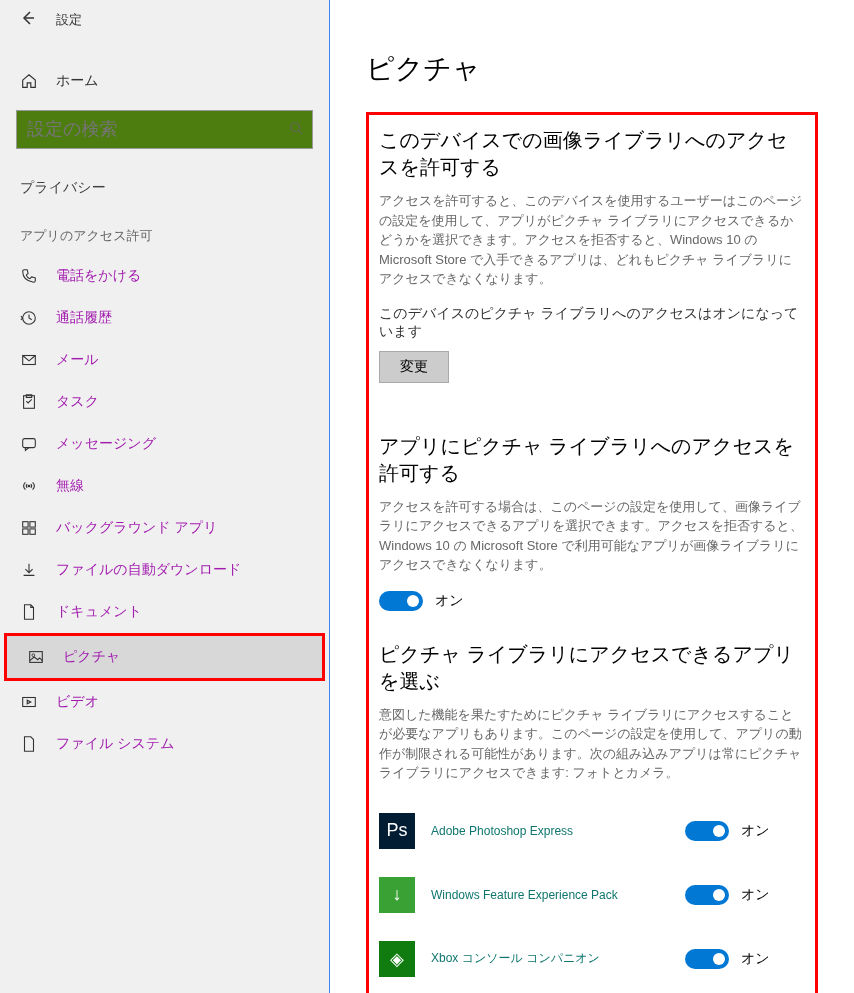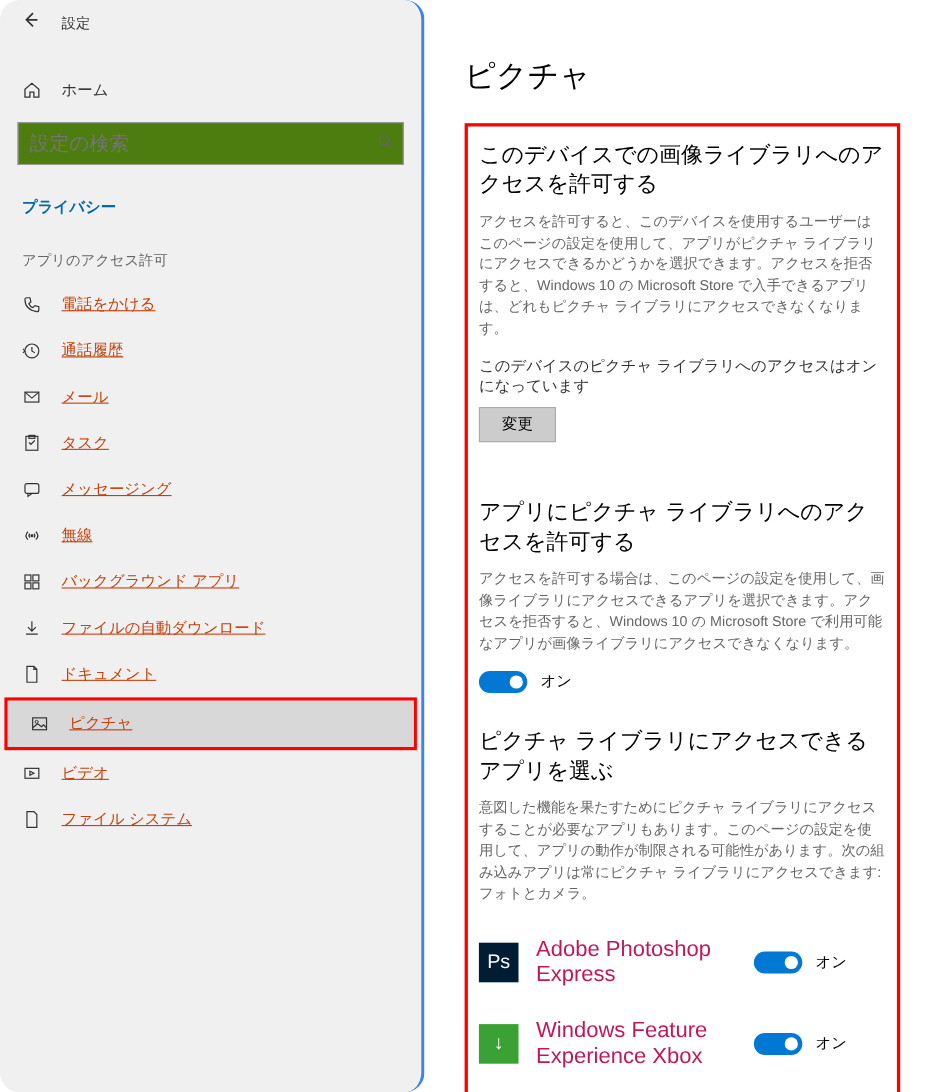--- a/index.html
+++ b/index.html
@@ -1,46 +1,46 @@
 <!DOCTYPE html>
 <html><head>
 <meta charset="utf-8">
 <style>
 * { margin: 0; padding: 0; box-sizing: border-box; font-family: "Yu Gothic UI", "Segoe UI", sans-serif; }
 body { width: 854px; height: 993px; background: #fff; display: flex; overflow: hidden; }
-.sidebar { width: 386px; background: #f0f0f0; height: 100%; overflow-y: auto; border-right: 3px solid #3b82f6; border-radius: 18px; }
+.sidebar { width: 330px; background: #f0f0f0; height: 100%; overflow-y: auto; border-right: 1px solid #3b82f6; }
 .sidebar-header { display: flex; align-items: center; padding: 10px 20px; gap: 20px; }
 .back-btn { background: none; border: none; font-size: 16px; cursor: pointer; color: #333; }
 .window-title { font-size: 13px; color: #333; }
 .home-row { display: flex; align-items: center; padding: 12px 20px; gap: 18px; margin-top: 20px; }
 .home-row svg { width: 18px; height: 18px; }
 .home-label { font-size: 14px; color: #333; }
 .search-box { margin: 8px 16px 20px 16px; position: relative; }
 .search-box input { width: 100%; padding: 8px 32px 8px 10px; border: 1px solid #999; background: #4d7c0f; font-size: 18px; }
 .search-box .search-icon { position: absolute; right: 10px; top: 50%; transform: translateY(-50%); color: #666; }
-.section-title { padding: 10px 20px; font-size: 14px; font-weight: 700; color: #0369a1; }
+.section-title { padding: 10px 20px; font-size: 14px; font-weight: 400; color: #404040; }
 .subsection-title { padding: 20px 20px 10px 20px; font-size: 13px; color: #666; }
-.nav-item { display: flex; align-items: center; padding: 12px 20px; gap: 18px; cursor: pointer; font-size: 14px; color: #c2410c; text-decoration: underline; }
+.nav-item { display: flex; align-items: center; padding: 12px 20px; gap: 18px; cursor: pointer; font-size: 14px; color: #a21caf; }
 .nav-item.active { background: #d8d8d8; }
 .nav-item svg { width: 18px; height: 18px; flex-shrink: 0; }
 .nav-highlight { border: 3px solid #ff0000; margin: 0 4px; }
 .content { flex: 1; padding: 50px 36px 20px 36px; overflow-y: auto; position: relative; }
 .page-title { font-size: 28px; font-weight: 400; margin-bottom: 24px; }
 .red-box { border: 3px solid #ff0000; padding: 12px 10px 20px 10px; }
 .section-h { font-size: 20px; font-weight: 500; margin-bottom: 10px; color: #000; }
 .section-desc { font-size: 13px; color: #666; line-height: 1.5; margin-bottom: 16px; }
 .section-status { font-size: 14px; color: #333; margin-bottom: 10px; }
 .change-btn { background: #ccc; border: 1px solid #aaa; padding: 6px 20px; font-size: 14px; cursor: pointer; margin-bottom: 30px; }
 .toggle-row { display: flex; align-items: center; gap: 12px; margin-bottom: 30px; }
 .toggle { width: 44px; height: 20px; background: #0078d4; border-radius: 10px; position: relative; cursor: pointer; }
 .toggle::after { content: ""; position: absolute; width: 12px; height: 12px; background: #fff; border-radius: 50%; right: 4px; top: 4px; }
 .toggle-label { font-size: 14px; }
 .app-row { display: flex; align-items: center; padding: 14px 0; gap: 16px; }
 .app-icon { width: 36px; height: 36px; display: flex; align-items: center; justify-content: center; font-size: 18px; color: #fff; flex-shrink: 0; text-align: center; }
-.app-name { flex: 1; font-size: 20px; color: #be185d; }
+.app-name { flex: 1; font-size: 12px; color: #0f766e; }
 .app-toggle-wrap { display: flex; align-items: center; gap: 12px; width: 120px; }
 .sep { height: 20px; }
 </style>
 </head>
 <body>
 
 <div class="sidebar">
   <div class="sidebar-header">
     <button class="back-btn">
       <svg width="16" height="16" viewBox="0 0 16 16">
@@ -186,21 +186,21 @@
         <div class="app-row">
     <div class="app-icon" style="background:#001d34;">Ps</div>
     <div class="app-name">Adobe Photoshop Express</div>
     <div class="app-toggle-wrap">
       <div class="toggle"></div>
       <span class="toggle-label">オン</span>
     </div>
         </div>
         <div class="app-row">
     <div class="app-icon" style="background:#3aa235;">↓</div>
-    <div class="app-name">Windows Feature Experience Xbox</div>
+    <div class="app-name">Windows Feature Experience Pack</div>
     <div class="app-toggle-wrap">
       <div class="toggle"></div>
       <span class="toggle-label">オン</span>
     </div>
         </div>
         <div class="app-row">
     <div class="app-icon" style="background:#107c10;">◈</div>
     <div class="app-name">Xbox コンソール コンパニオン</div>
     <div class="app-toggle-wrap">
       <div class="toggle"></div>

